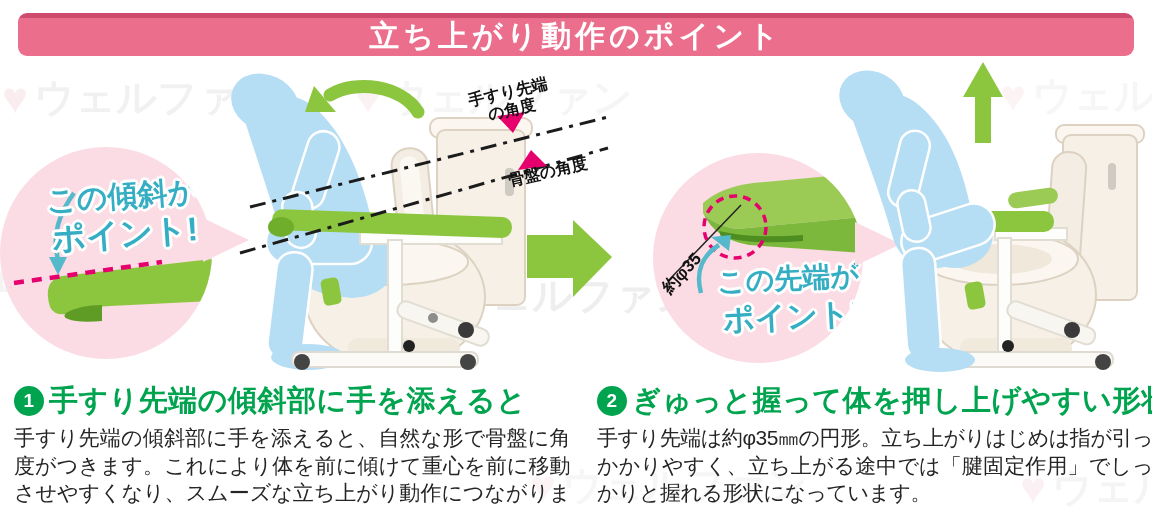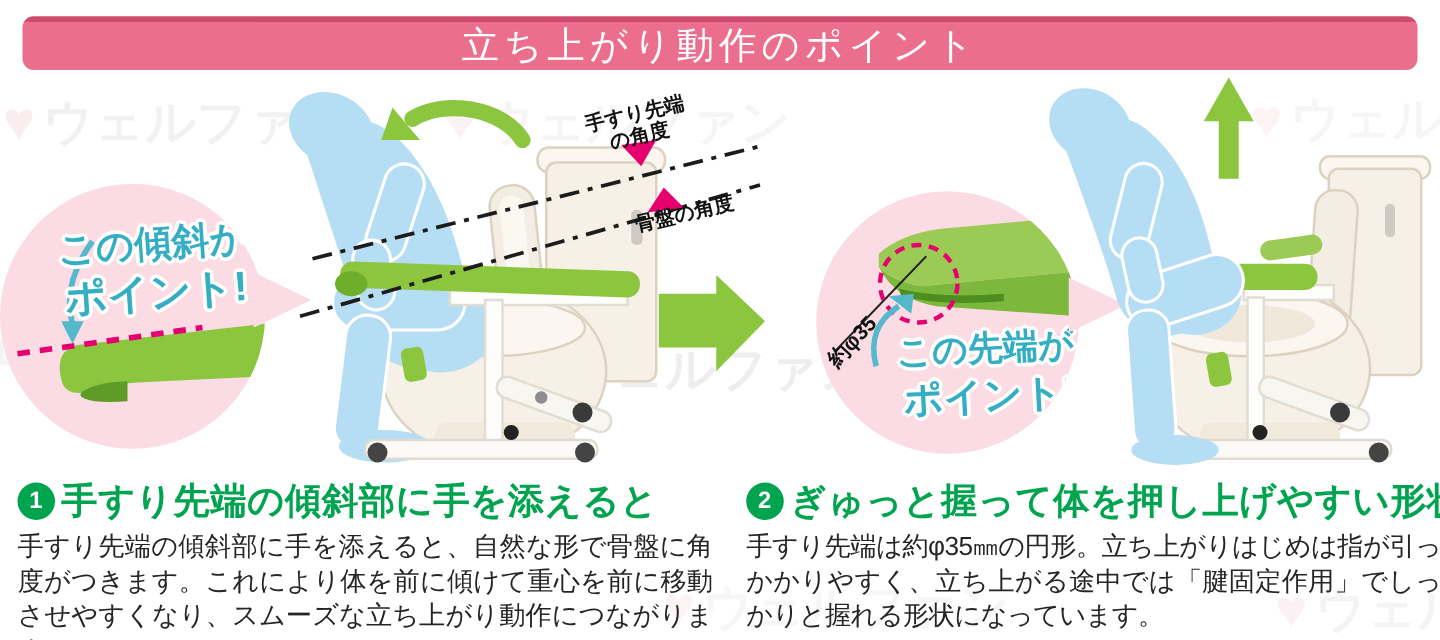--- a/index.html
+++ b/index.html
@@ -10,21 +10,21 @@
   
   .wm{position:absolute;display:flex;align-items:center;gap:6px;z-index:0;
       font-size:40px;font-weight:bold;color:#8a8a8a;opacity:.11;white-space:nowrap;}
   .wm .heart{color:#d8657f;font-size:44px;line-height:1;}
   
   .banner{
     position:absolute;left:18px;top:13px;width:1116px;height:43px;z-index:3;
     background:linear-gradient(to bottom,#cf4b6e 0,#cf4b6e 5px,#ec6e8d 5px);
     border-radius:9px;display:flex;align-items:center;justify-content:center;
   }
-  .banner-title{color:#fff;font-size:30px;font-weight:normal;letter-spacing:4px;padding-top:3px;}
+  .banner-title{color:#fff;font-size:30px;font-weight:bold;letter-spacing:4px;padding-top:3px;}
   
   .callout{position:absolute;border-radius:50%;background:#fbdce4;overflow:hidden;z-index:1;}
   .callout-tail{position:absolute;width:0;height:0;z-index:1;
     border-top:22px solid transparent;border-bottom:22px solid transparent;
     border-left:46px solid #fbdce4;}
   .callout-text{
     position:absolute;font-weight:bold;color:#35aec3;line-height:1;white-space:nowrap;
     text-shadow:-2px -2px 0 #fff,2px -2px 0 #fff,-2px 2px 0 #fff,2px 2px 0 #fff,
                  0 -3px 0 #fff,0 3px 0 #fff,-3px 0 0 #fff,3px 0 0 #fff;
   }

